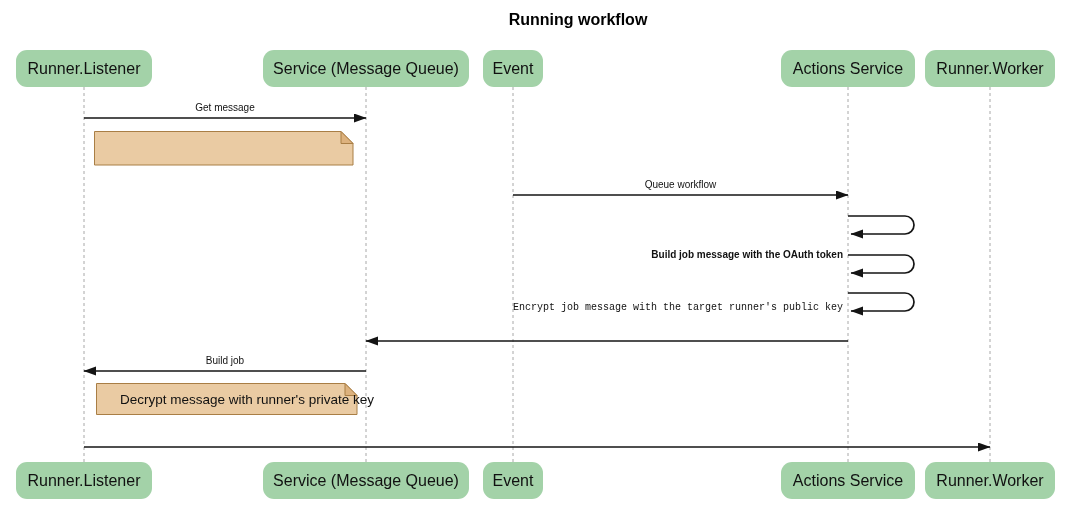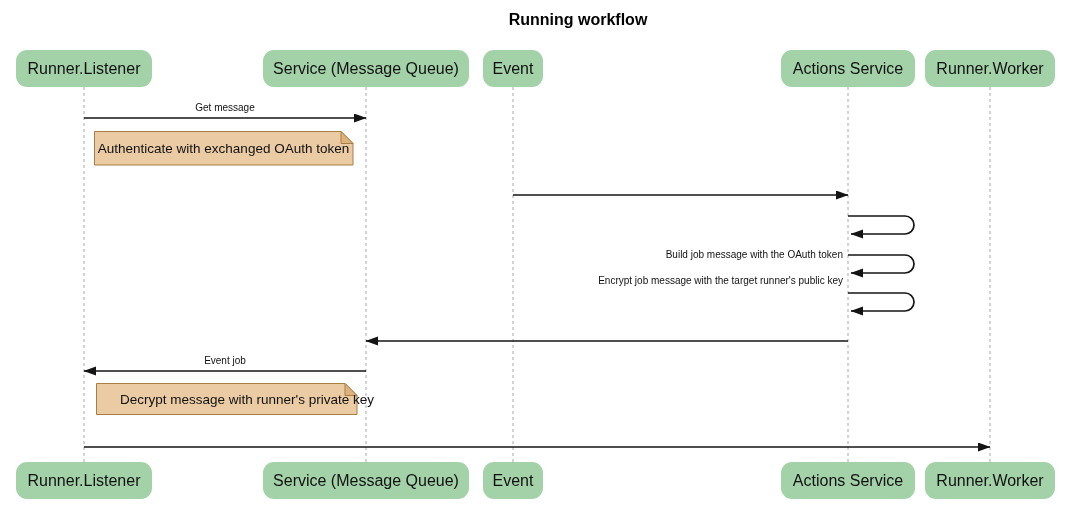--- a/index.html
+++ b/index.html
@@ -92,20 +92,20 @@
       <span>Event</span>
     </div>
   <div class="actor" style="left:781px;top:462px;width:134px;">
       <span>Actions Service</span>
     </div>
   <div class="actor" style="left:925px;top:462px;width:130px;">
       <span>Runner.Worker</span>
     </div>
 
   <div class="msg-label" style="left:84px;width:282px;top:100px;">Get message</div>
-  <div class="msg-label right" style="left:443px;width:400px;top:247px;">Build job message with the OAuth token</div>
-  <div class="msg-label right" style="left:403px;width:440px;top:273px;">Encrypt job message with the target runner's public key</div>
-  <div class="msg-label" style="left:84px;width:282px;top:353px;">Event job</div>
+  <div class="msg-label" style="left:513px;width:335px;top:177px;">Queue workflow</div>
+  <div class="msg-label right" style="left:443px;width:400px;top:247px;font-weight:bold;">Build job message with the OAuth token</div>
+  <div class="msg-label right" style="left:403px;width:440px;top:300px;font-family:Liberation Mono, monospace;">Encrypt job message with the target runner's public key</div>
+  <div class="msg-label" style="left:84px;width:282px;top:353px;">Build job</div>
 
-  <div class="note-label" style="left:94px;top:131px;width:259px;height:34px;">Authenticate with exchanged OAuth token</div>
   <div class="note-label" style="left:96px;top:383px;width:302px;height:32px;">Decrypt message with runner's private key</div>
 
 </div>
 
 </body></html>

